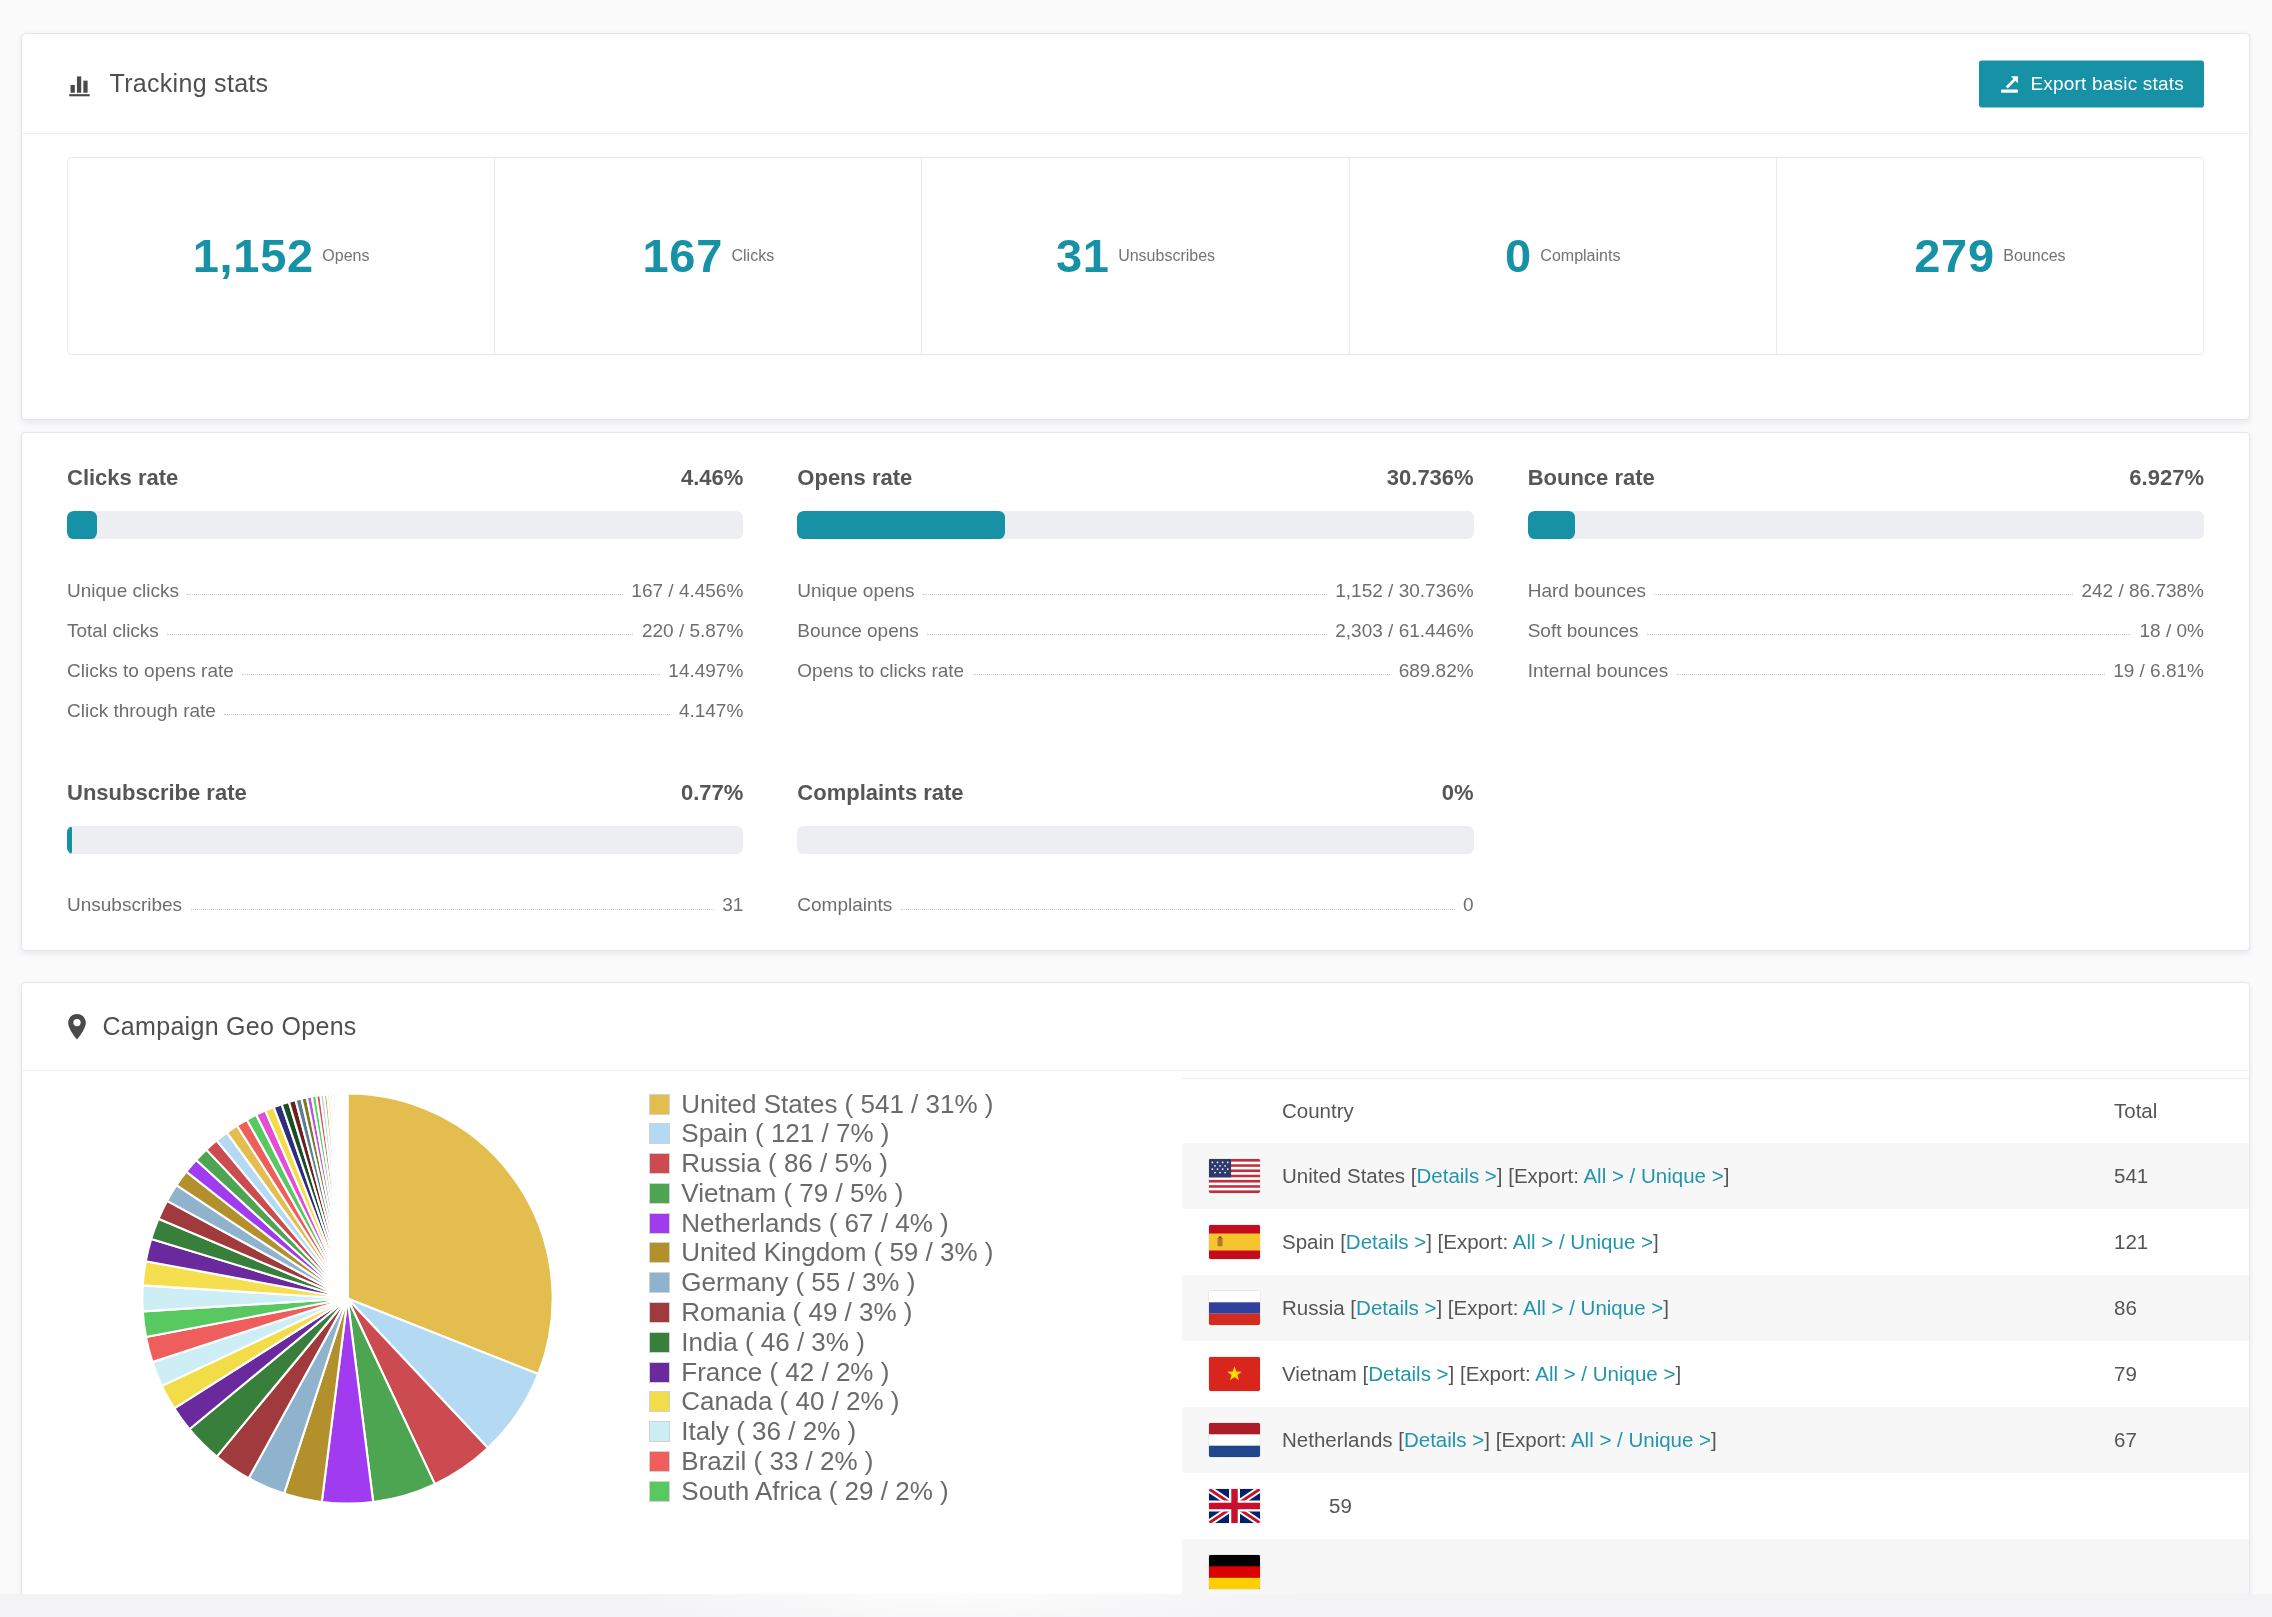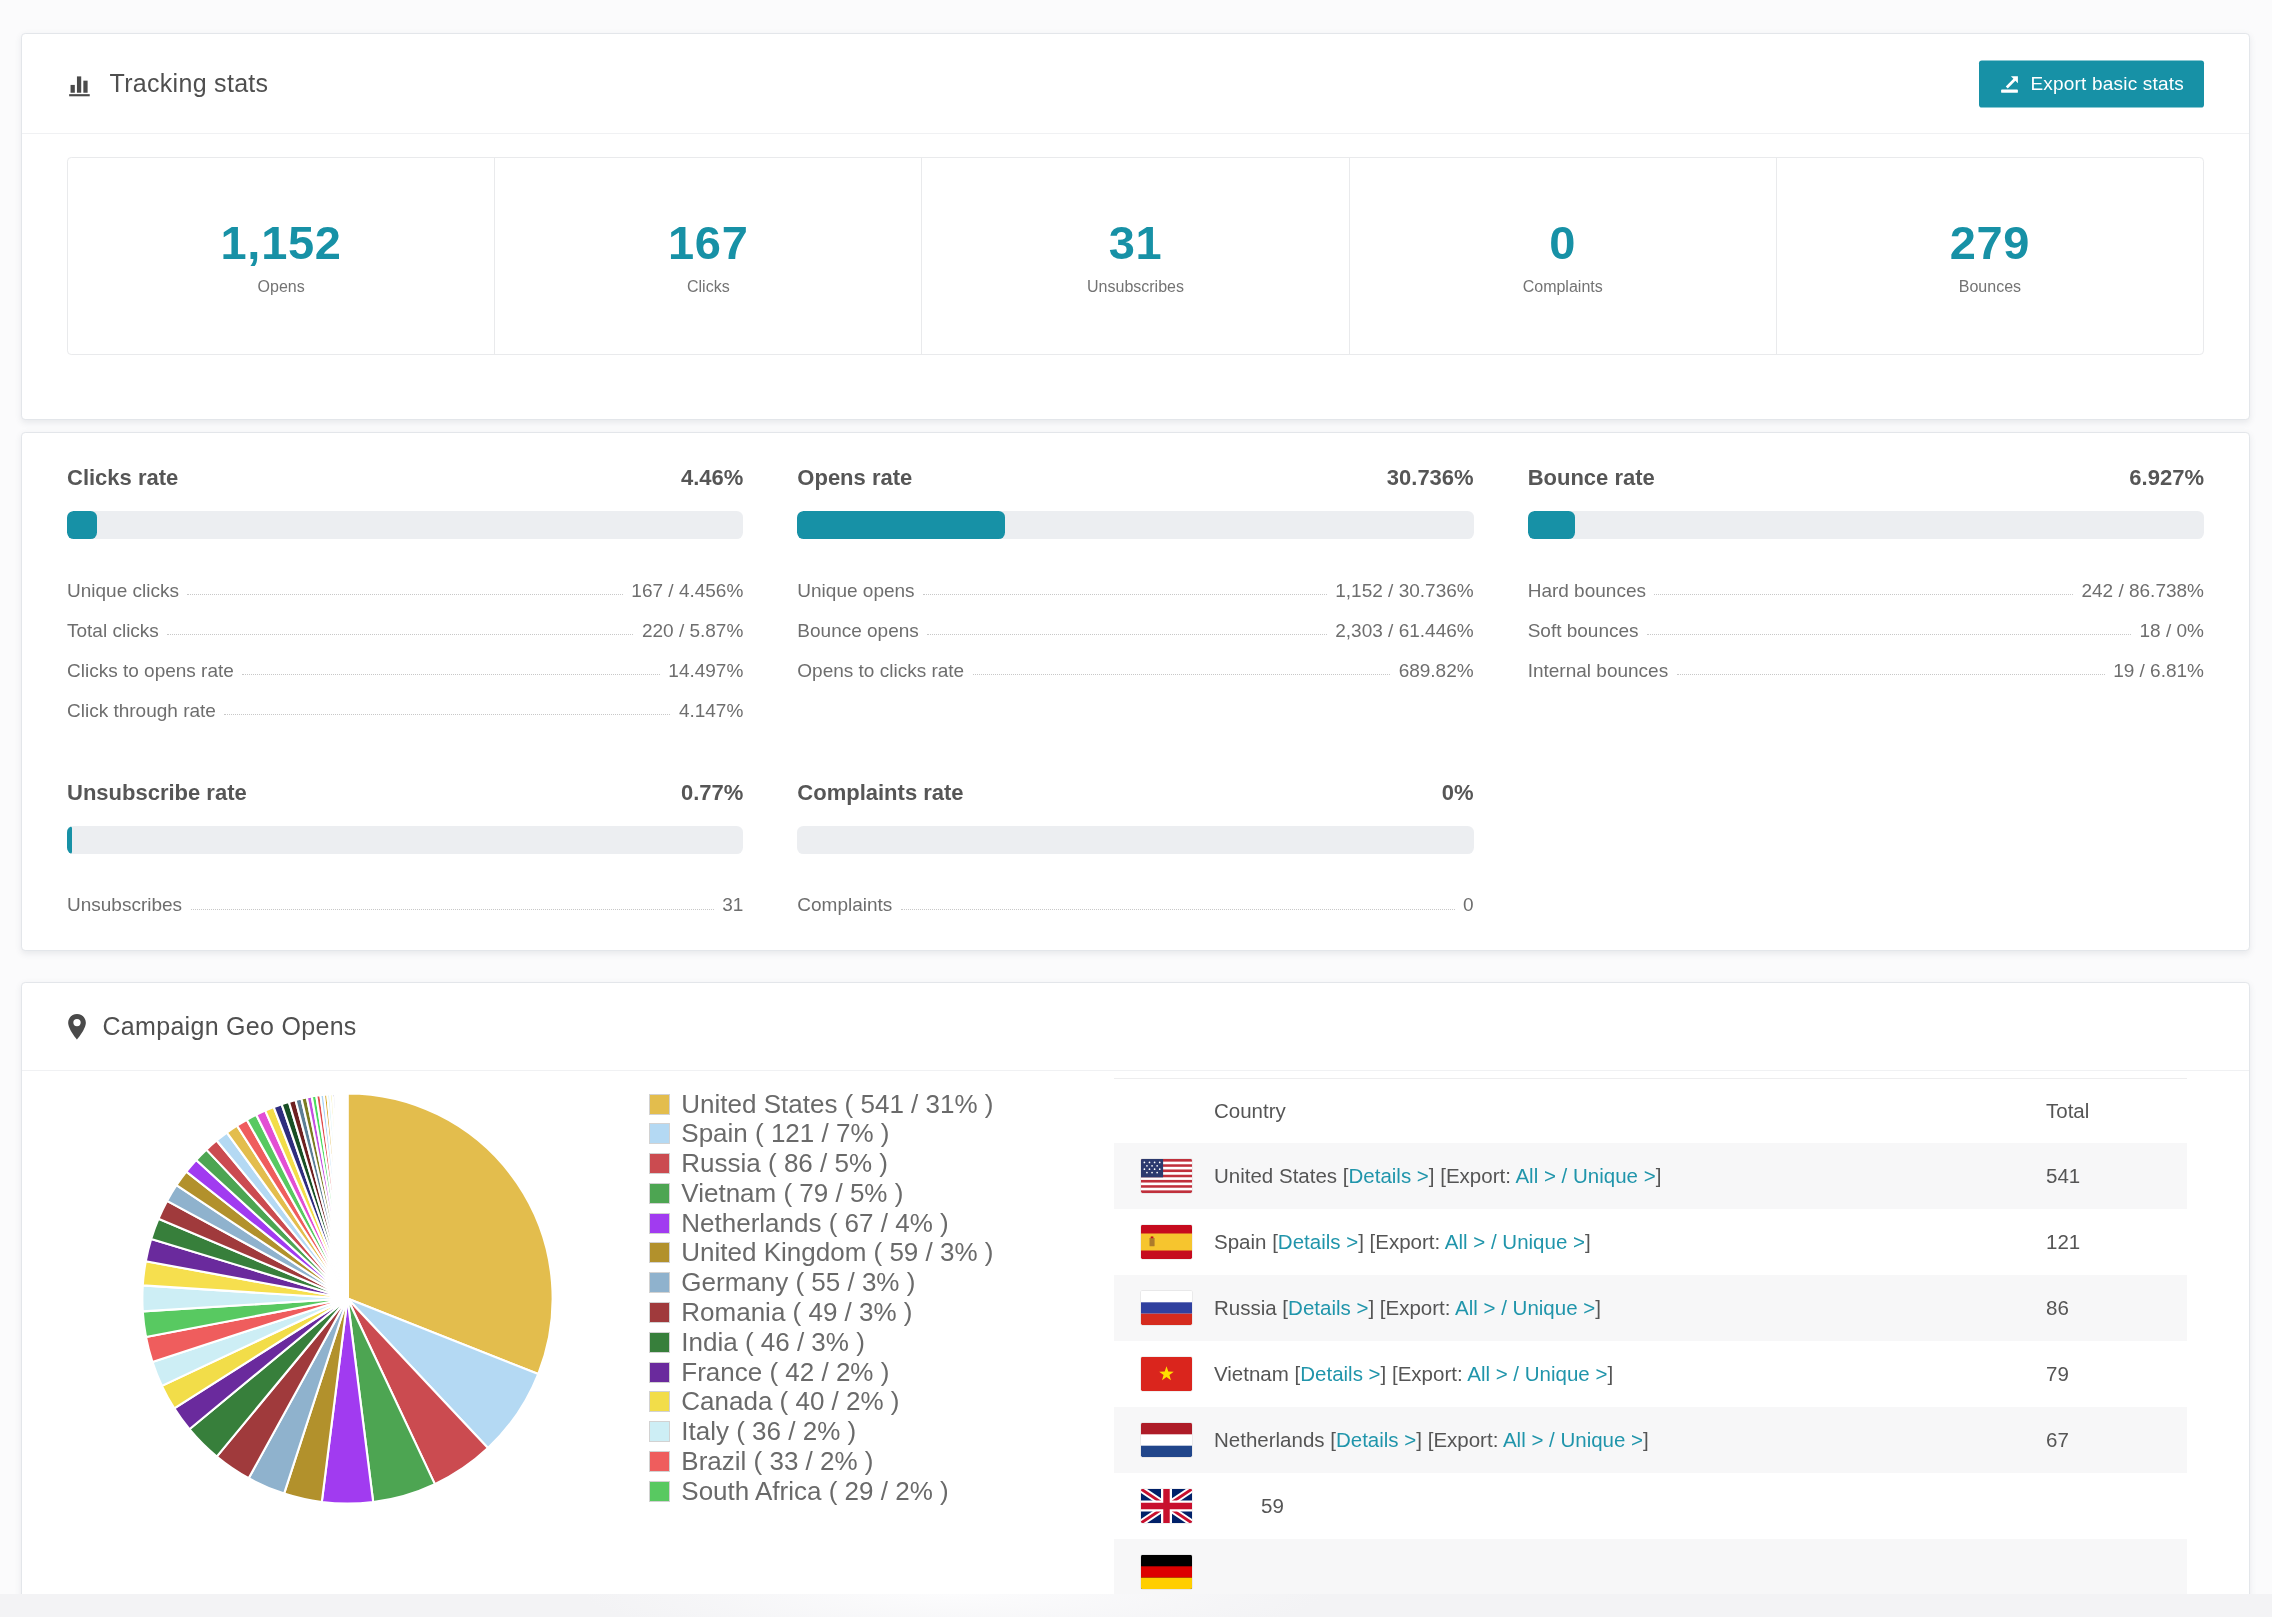--- a/index.html
+++ b/index.html
@@ -31,21 +31,21 @@
     border-radius:2.8px; font-size:19px; font-family:inherit; display:flex;
     align-items:center; gap:10px; cursor:pointer; letter-spacing:0.2px;
   }
 
   
   .stats-row {
     margin:22.6px 45px 0; height:198px; border:0.7px solid #e9eaec;
     border-radius:4.2px; display:flex; box-sizing:border-box;
   }
   .stat-box {
-    flex:1; border-right:0.7px solid #e9eaec; display:flex; flex-direction:column;
+    flex:1; border-right:0.7px solid #e9eaec; display:flex; flex-direction:row;
     align-items:center; justify-content:center; gap:8.5px;
   }
   .stat-box:last-child { border-right:none; }
   .stat-value { font-size:47px; font-weight:bold; color:#1791a6; letter-spacing:0.7px; }
   .stat-label { font-size:16px; color:#737373; }
 
   
   .rates-grid {
     padding:32px 45px; display:grid; grid-template-columns:1fr 1fr 1fr;
     column-gap:54px; row-gap:58px;
@@ -58,21 +58,21 @@
   .leader { flex:1; border-bottom:1.4px dotted #c8c8c8; margin:0 8.5px 6.4px; }
   .rlabel,.rvalue { white-space:nowrap; }
 
   
   .geo-header { height:88px; }
   .pie-wrap { position:absolute; left:114px; top:104px; width:423px; height:423px; }
   .legend { position:absolute; left:627px; top:110px; display:flex; flex-direction:column; gap:7.8px; }
   .legend-item { display:flex; align-items:center; gap:11.3px; height:22px; font-size:26px; color:#6a6a6a; }
   .swatch { width:21px; height:21px; box-sizing:border-box; border:0.7px solid #d2d2d2; flex:0 0 auto; }
 
-  .geo-table { position:absolute; left:1092px; top:95px; width:1073px; border-top:0.7px solid #ededee; }
+  .geo-table { position:absolute; left:1160px; top:95px; width:1073px; border-top:0.7px solid #ededee; }
   .thead { height:64px; display:flex; align-items:center; font-size:20.5px; color:#555; }
   .th-country { flex:1; padding-left:100px; }
   .th-total { width:141px; }
   .trow { height:66px; display:flex; align-items:center; padding-left:27px; box-sizing:border-box; }
   .trow:nth-child(odd) { background:#f7f7f8; }
   .flag { width:51px; height:34px; border-radius:1.4px; overflow:hidden;
           box-shadow:0 0 0 0.7px rgba(0,0,0,.08); flex:0 0 auto; margin-right:22px; background:#fff; }
   .flag svg { display:block; width:100%; height:100%; }
   .cell-country { flex:1; font-size:20.5px; color:#4c4c4c; white-space:nowrap; }
   .cell-total { width:141px; font-size:20.5px; color:#555;margin-left:47px; }

